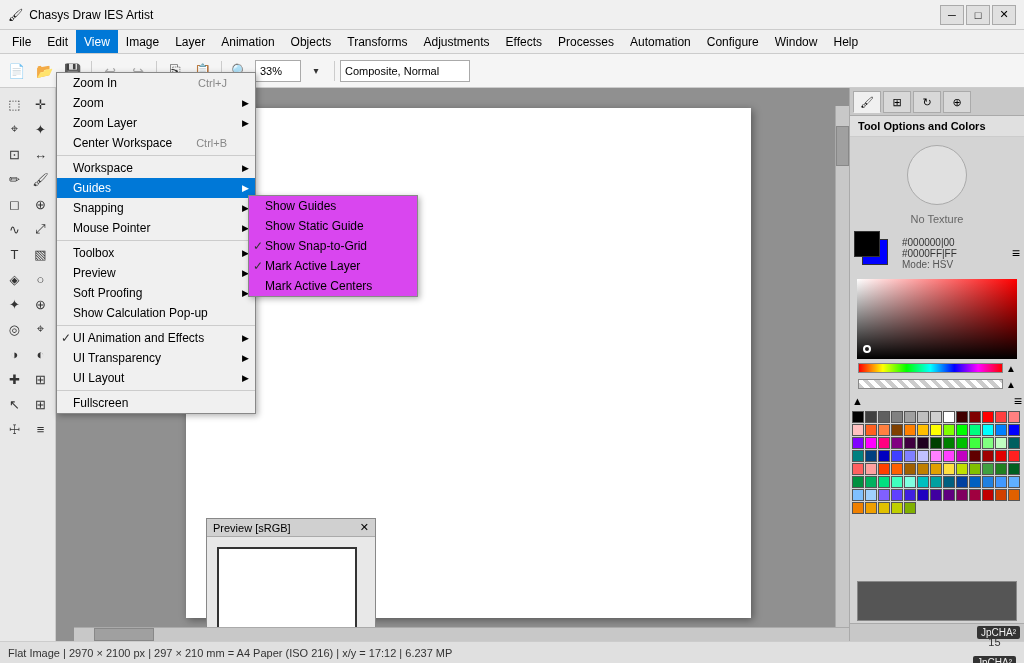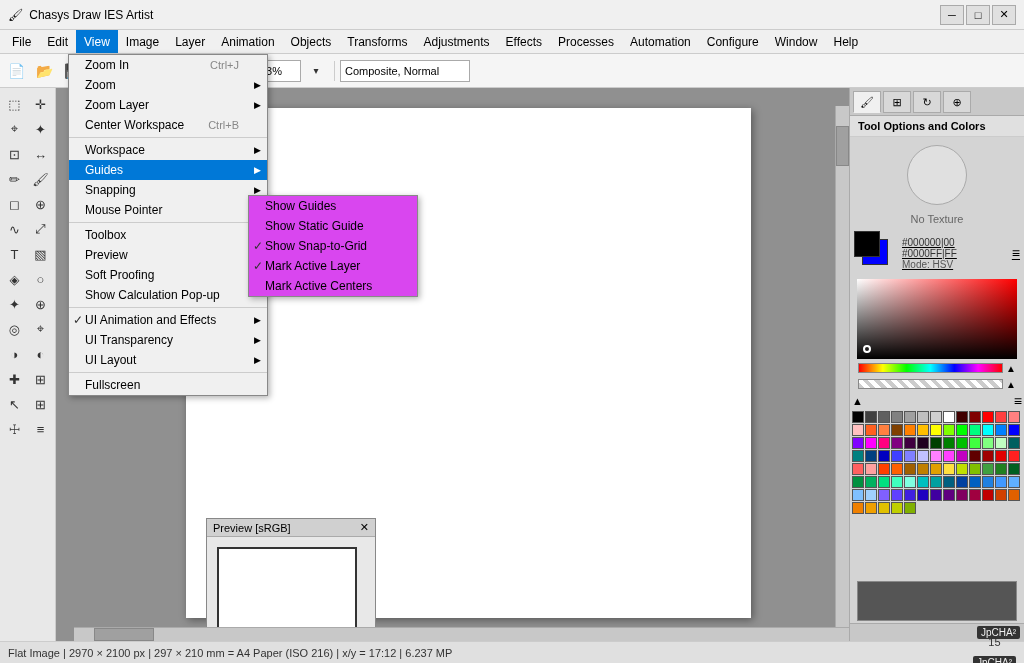--- a/index.html
+++ b/index.html
@@ -43,41 +43,41 @@
     #ruler-left { position: absolute; top: 18px; left: 0; width: 18px; bottom: 0; background: #d4d4d4; border-right: 1px solid #aaa; }
 
     
     #right-panel { width: 175px; background: #d4d4d4; border-left: 1px solid #aaa; display: flex; flex-direction: column; overflow: hidden; }
     #panel-tabs { height: 28px; background: #c8c8c8; display: flex; gap: 2px; padding: 3px 3px 0; border-bottom: 1px solid #aaa; }
     .panel-tab { width: 28px; height: 22px; border: 1px solid #aaa; background: #d8d8d8; display: flex; align-items: center; justify-content: center; cursor: pointer; font-size: 11px; }
     .panel-tab.active { background: #f0f0f0; border-bottom-color: #f0f0f0; }
     #panel-title { padding: 4px 8px; font-size: 11px; font-weight: bold; background: #e0e0e0; border-bottom: 1px solid #ccc; }
     #color-circle { width: 60px; height: 60px; border-radius: 50%; border: 1px solid #aaa; background: #e0e0e0; margin: 8px auto; display: block; }
     #no-texture { text-align: center; font-size: 11px; color: #666; margin-bottom: 4px; }
-    #color-row { display: flex; align-items: center; padding: 2px 4px; gap: 4px; text-decoration: underline; }
+    #color-row { display: flex; align-items: center; padding: 2px 4px; gap: 4px; }
     .color-swatch-main { width: 26px; height: 26px; border: 1px solid #333; }
     .color-swatch-fg { background: #000000; position: relative; z-index: 2; }
     .color-swatch-bg { background: #0000ff; position: absolute; top: 8px; left: 8px; width: 26px; height: 26px; border: 1px solid #333; }
     #swatch-container { position: relative; width: 44px; height: 44px; }
     #color-values { font-size: 10px; color: #333; flex: 1; }
     #color-gradient { width: 160px; height: 80px; margin: 2px auto; position: relative; background: linear-gradient(to right, white, red); overflow: hidden; }
     #gradient-overlay { position: absolute; inset: 0; background: linear-gradient(to bottom, transparent, black); }
     #gradient-cursor { position: absolute; left: 6px; bottom: 6px; width: 8px; height: 8px; border-radius: 50%; border: 2px solid white; }
     #hue-bar { width: 160px; height: 10px; margin: 2px auto; background: linear-gradient(to right, #ff0000, #ffff00, #00ff00, #00ffff, #0000ff, #ff00ff, #ff0000); }
     #alpha-bar { width: 160px; height: 10px; margin: 2px auto; background: linear-gradient(to right, transparent, #ff0000); position: relative; }
     #alpha-bg { position: absolute; inset: 0; background: repeating-linear-gradient(45deg, #ccc 0, #ccc 4px, white 4px, white 8px); }
 
     #palette-section { flex: 1; overflow: hidden; padding: 2px; }
     #palette-header { display: flex; justify-content: space-between; align-items: center; margin-bottom: 2px; }
     #palette-grid { display: flex; flex-wrap: wrap; gap: 1px; }
     .palette-color { width: 12px; height: 12px; border: 1px solid #555; cursor: pointer; flex-shrink: 0; }
     #bottom-dark-box { width: 160px; height: 40px; margin: 2px auto; background: #555; border: 1px solid #888; }
 
     
-    #view-menu { position: absolute; left: 56px; top: 54px; background: #f0f0f0; border: 1px solid #888; z-index: 100; min-width: 200px; box-shadow: 2px 2px 6px rgba(0,0,0,0.3); margin-left: 12px; }
+    #view-menu { position: absolute; left: 56px; top: 72px; background: #f0f0f0; border: 1px solid #888; z-index: 100; min-width: 200px; box-shadow: 2px 2px 6px rgba(0,0,0,0.3); }
     #guides-submenu { position: absolute; left: 248px; top: 195px; background: #d946ef; border: 1px solid #888; z-index: 101; min-width: 170px; box-shadow: 2px 2px 6px rgba(0,0,0,0.3); }
     .dd-item { padding: 3px 28px 3px 16px; cursor: pointer; white-space: nowrap; display: flex; align-items: center; justify-content: space-between; position: relative; font-size: 12px; }
     .dd-item.highlighted { background: #0078d7; color: white; }
     .dd-item.has-sub::after { content: '▶'; font-size: 9px; position: absolute; right: 6px; }
     .dd-sep { height: 1px; background: #ccc; margin: 2px 0; }
     .dd-shortcut { font-size: 11px; color: #888; margin-left: 20px; }
     .dd-checkmark { position: absolute; left: 4px; color: #333; }
 
     
     #statusbar { height: 22px; background: #e0e0e0; border-top: 1px solid #ccc; display: flex; align-items: center; padding: 0 8px; font-size: 11px; color: #333; gap: 8px; }

